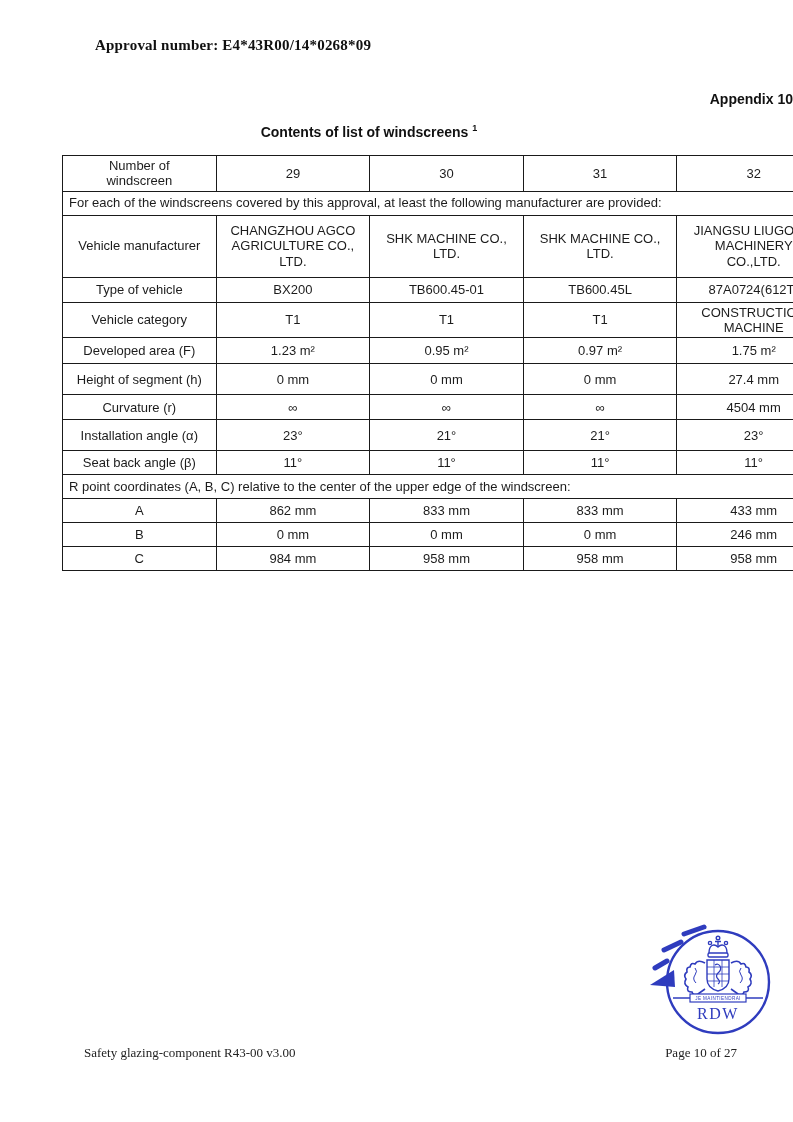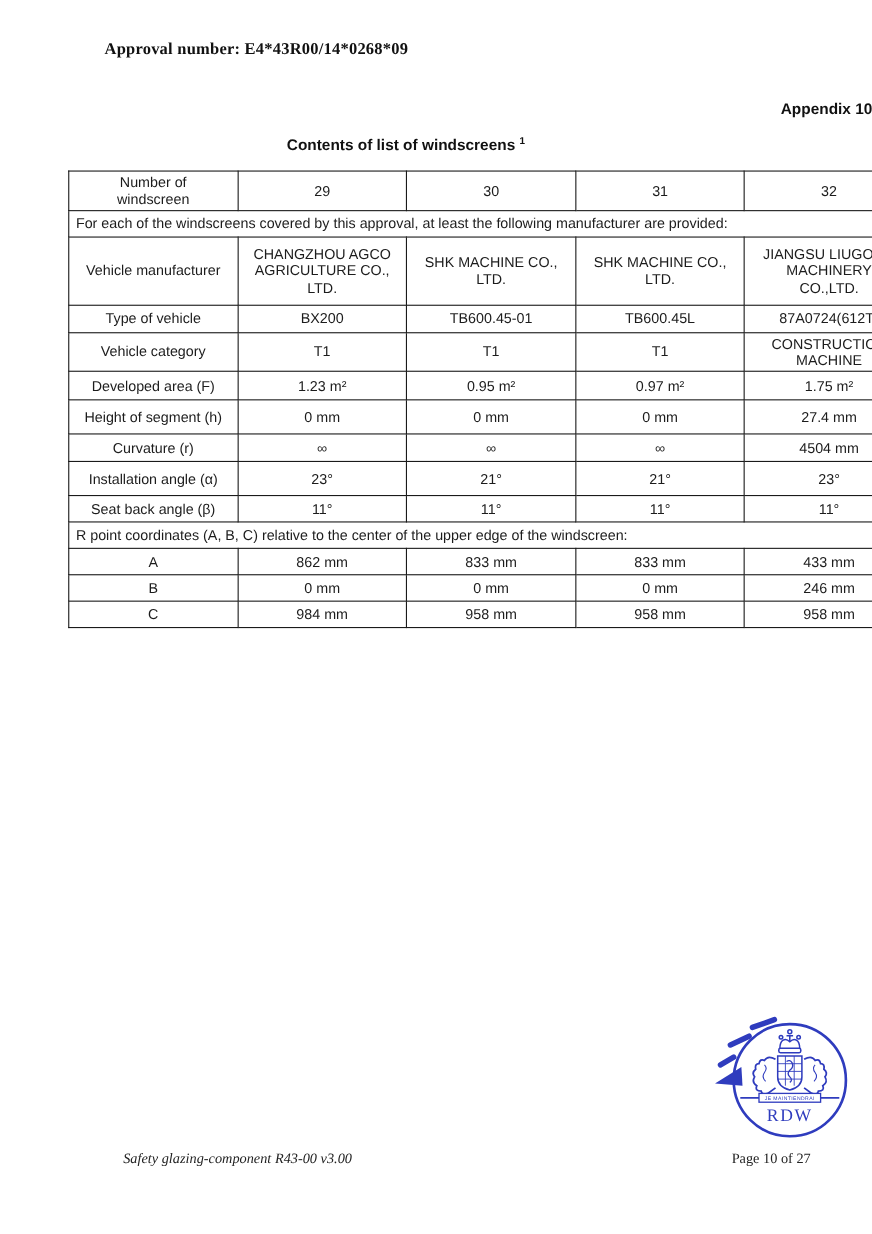--- a/index.html
+++ b/index.html
@@ -36,22 +36,22 @@
     border:1px solid #1a1a1a;
     text-align:center;vertical-align:middle;
     padding:2px 12px;line-height:1.18;
     overflow:hidden;
   }
   table.ws col{width:20%;}
   table.ws td.note{
     text-align:left;padding:2px 6px;
   }
   .footer-left{
-    position:absolute;left:112px;top:1045px;
-    font-family:"Liberation Serif",serif;font-style:italic;
+    position:absolute;left:84px;top:1045px;
+    font-family:"Liberation Serif",serif;
     font-size:13px;color:#222;
   }
   .footer-right{
     position:absolute;right:56px;top:1045px;
     font-family:"Liberation Serif",serif;
     font-size:13px;color:#222;
   }
   .stamp{
     position:absolute;left:648px;top:923px;width:132px;height:118px;
   }

